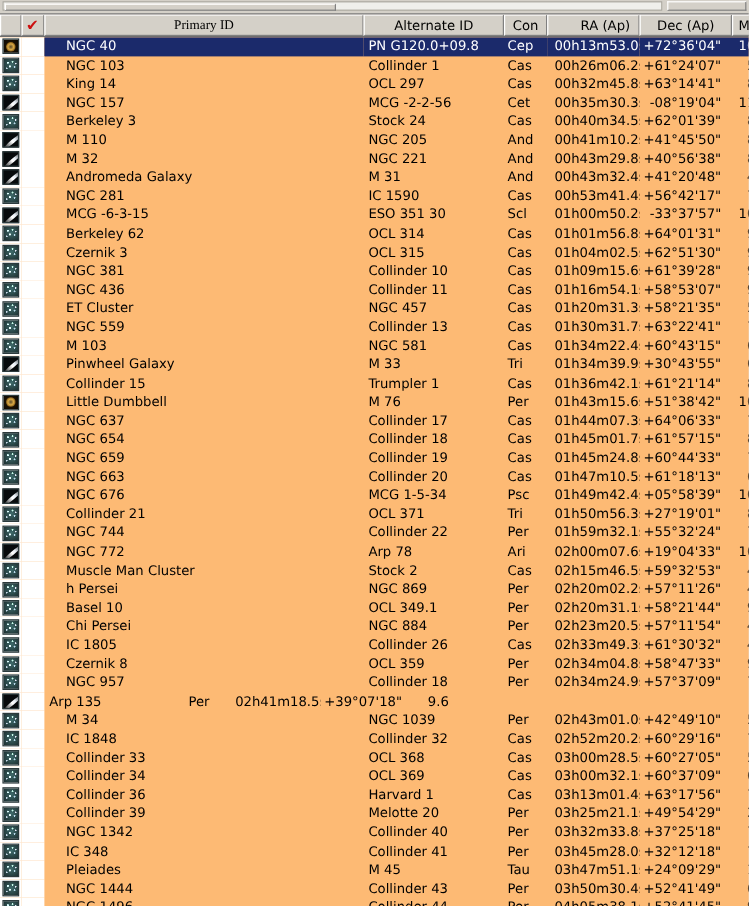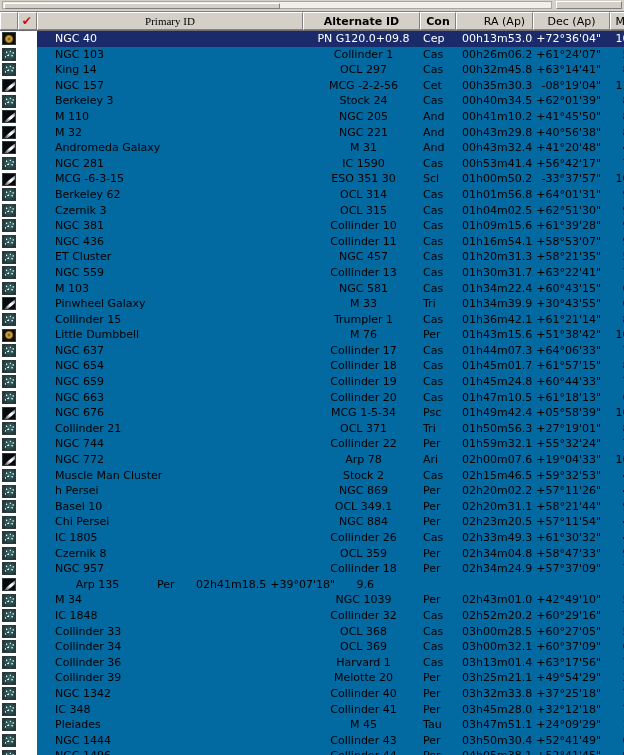--- a/index.html
+++ b/index.html
@@ -29,38 +29,38 @@
     border-bottom:1px solid #808080;
     box-sizing:border-box;
     display:flex;align-items:center;justify-content:center;
     font-size:11px;color:#000;
     overflow:hidden;white-space:nowrap;
     height:18px;
   }
   .th.corner{width:18px;flex:0 0 18px;}
   .th.chk{width:19px;flex:0 0 19px;}
   .th.prim{width:266px;flex:0 0 266px;font-family:Liberation Serif, serif;}
-  .th.alt{width:117px;flex:0 0 117px;font-weight:bold;}
-  .th.con{width:36px;flex:0 0 36px;font-weight:bold;}
+  .th.alt{width:117px;flex:0 0 117px;}
+  .th.con{width:36px;flex:0 0 36px;}
   .th.ra{width:77px;flex:0 0 77px;padding-left:20px;}
   .th.dec{width:77px;flex:0 0 77px;text-align:center;}
   .th.mag{width:34px;flex:0 0 34px;}
   .checkglyph{color:#cc1111;font-size:12px;font-weight:bold;line-height:1;transform:scaleX(1.1) rotate(-4deg);}
 
   
-  .tbody{flex:1 1 auto;background:#0369a1;overflow:hidden;position:relative;}
+  .tbody{flex:1 1 auto;background:#fdba74;overflow:hidden;position:relative;}
   .row{display:flex;height:15.6px;align-items:center;box-sizing:border-box;}
   .row.sel .c-prim,.row.sel .c-alt,.row.sel .c-con,.row.sel .c-ra,.row.sel .c-dec,.row.sel .c-mag,.row.sel .c-extra{
     background:#1b2a6b;color:#ffffff;
   }
   .cell{height:15.6px;line-height:15.6px;box-sizing:border-box;white-space:nowrap;overflow:hidden;color:#000;}
   .c-icon{width:18px;flex:0 0 18px;display:flex;align-items:center;justify-content:center;background:#ffffff;}
   .c-chk{width:19px;flex:0 0 19px;background:#ffffff;}
   .c-prim{width:266px;flex:0 0 266px;padding-left:18px;}
-  .c-alt{width:117px;flex:0 0 117px;padding-left:4px;text-align:center;}
+  .c-alt{width:117px;flex:0 0 117px;padding-left:4px;}
   .c-con{width:36px;flex:0 0 36px;padding-left:3px;}
   .c-ra{width:77px;flex:0 0 77px;padding-left:6px;}
   .c-dec{width:77px;flex:0 0 77px;text-align:right;padding-right:9px;}
   .c-mag{width:34px;flex:0 0 34px;text-align:right;padding-right:4px;}
 
   
   .thumb{width:14px;height:13px;position:relative;overflow:hidden;border:1px solid #2c3a3c;box-sizing:border-box;}
   .thumb.cluster{background:radial-gradient(circle at 55% 45%, #3e6a6b 0%, #2a4647 55%, #1a2b2d 100%);}
   .thumb.cluster::before{
     content:"";position:absolute;inset:0;

